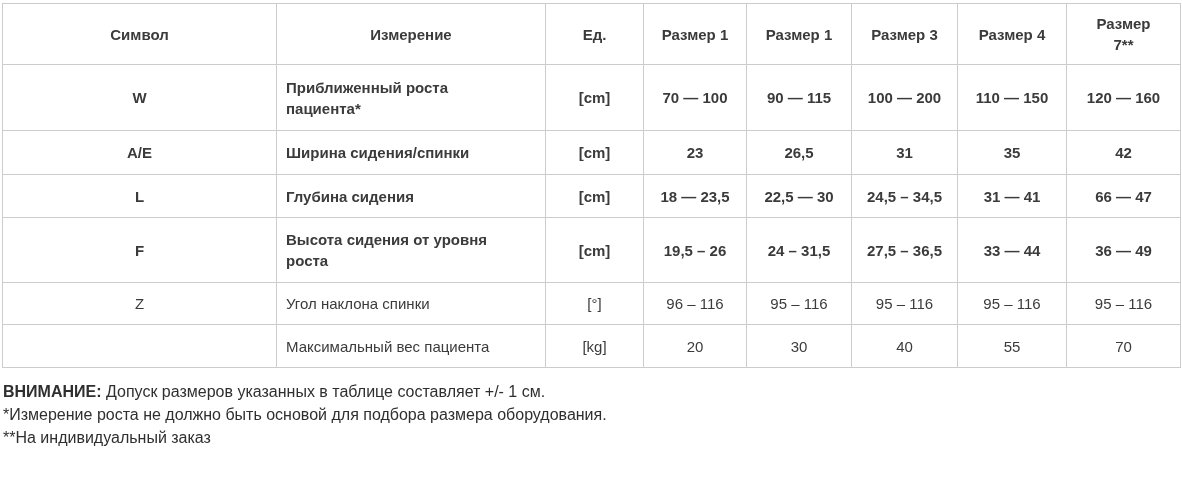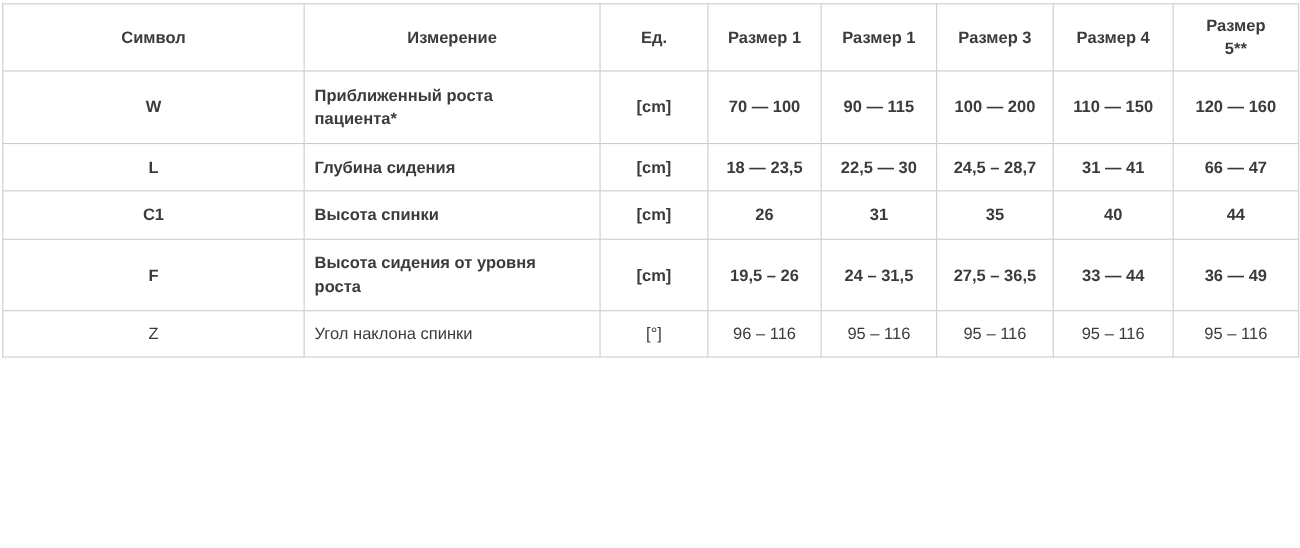--- a/index.html
+++ b/index.html
@@ -88,54 +88,54 @@
     <thead>
       <tr>
         <th>Символ</th>
         <th>Измерение</th>
         <th>Ед.</th>
         <th>Размер 1</th>
         <th>Размер 1</th>
         <th>Размер 3</th>
         <th>Размер 4</th>
         <th>Размер
-5**</th>
+7**</th>
       </tr>
     </thead>
     <tbody>
       <tr class="bold-row r-w">
         <td>W</td>
         <td class="measure">Приближенный роста
 пациента*</td>
         <td>[cm]</td>
         <td>70 — 100</td>
         <td>90 — 115</td>
         <td>100 — 200</td>
         <td>110 — 150</td>
         <td>120 — 160</td>
       </tr>
+      <tr class="bold-row r-ae">
+        <td>A/E</td>
+        <td class="measure">Ширина сидения/спинки</td>
+        <td>[cm]</td>
+        <td>23</td>
+        <td>26,5</td>
+        <td>31</td>
+        <td>35</td>
+        <td>42</td>
+      </tr>
       <tr class="bold-row r-l">
         <td>L</td>
         <td class="measure">Глубина сидения</td>
         <td>[cm]</td>
         <td>18 — 23,5</td>
         <td>22,5 — 30</td>
-        <td>24,5 – 28,7</td>
+        <td>24,5 – 34,5</td>
         <td>31 — 41</td>
         <td>66 — 47</td>
-      </tr>
-      <tr class="bold-row r-c1">
-        <td>C1</td>
-        <td class="measure">Высота спинки</td>
-        <td>[cm]</td>
-        <td>26</td>
-        <td>31</td>
-        <td>35</td>
-        <td>40</td>
-        <td>44</td>
       </tr>
       <tr class="bold-row r-f">
         <td>F</td>
         <td class="measure">Высота сидения от уровня
 роста</td>
         <td>[cm]</td>
         <td>19,5 – 26</td>
         <td>24 – 31,5</td>
         <td>27,5 – 36,5</td>
         <td>33 — 44</td>
@@ -144,17 +144,32 @@
       <tr class="normal-row r-z">
         <td>Z</td>
         <td class="measure">Угол наклона спинки</td>
         <td>[°]</td>
         <td>96 – 116</td>
         <td>95 – 116</td>
         <td>95 – 116</td>
         <td>95 – 116</td>
         <td>95 – 116</td>
       </tr>
+      <tr class="normal-row r-max">
+        <td></td>
+        <td class="measure">Максимальный вес пациента</td>
+        <td>[kg]</td>
+        <td>20</td>
+        <td>30</td>
+        <td>40</td>
+        <td>55</td>
+        <td>70</td>
+      </tr>
     </tbody>
   </table>
 
+  <div class="notes">
+    <p><span class="warn-label">ВНИМАНИЕ:</span><span> Допуск размеров указанных в таблице составляет +/- 1 см.</span></p>
+    <p>*Измерение роста не должно быть основой для подбора размера оборудования.</p>
+    <p>**На индивидуальный заказ</p>
+  </div>
 
 </div>
 
 </body></html>

